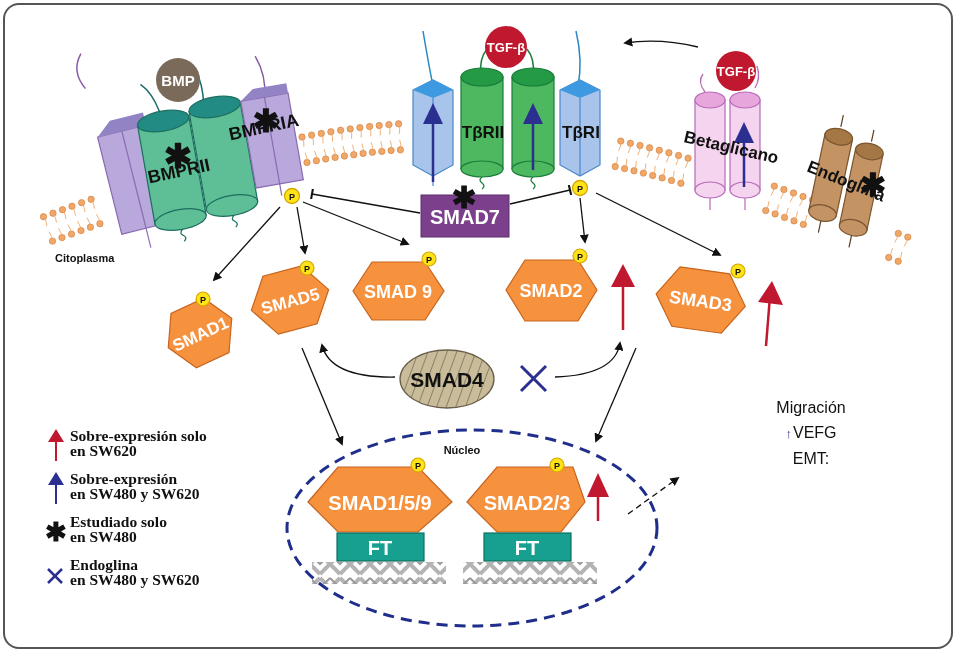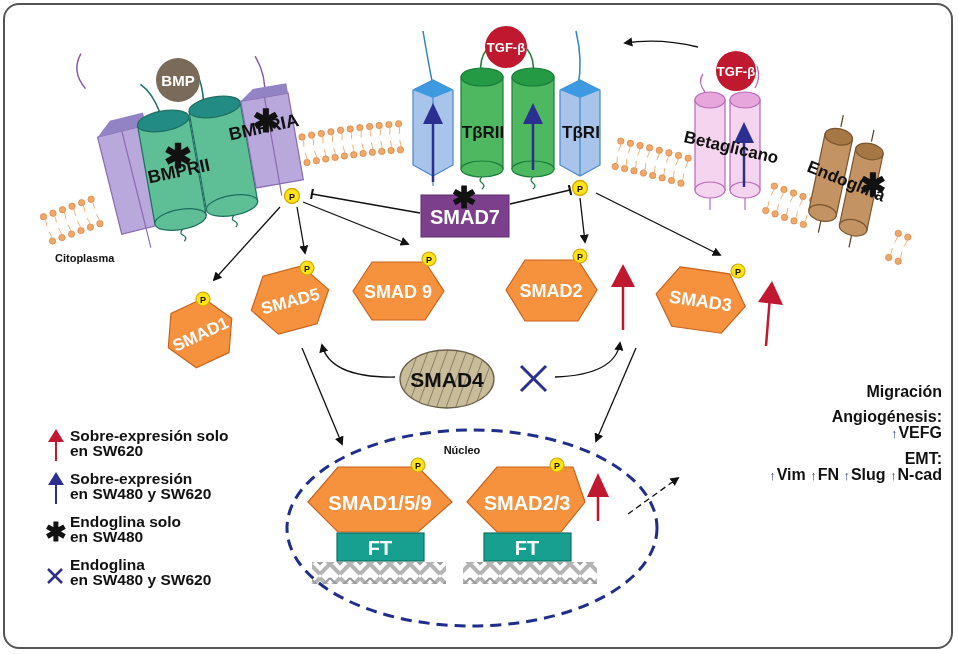--- a/index.html
+++ b/index.html
@@ -6,23 +6,23 @@
   body { width: 958px; height: 654px; position: relative; overflow: hidden;
          font-family: "Liberation Sans", sans-serif; }
   #frame { position: absolute; left: 3px; top: 3px; width: 950px; height: 646px;
            border: 2px solid #555; border-radius: 16px; box-sizing: border-box; background: #fff; }
   svg#diagram { position: absolute; left: 0; top: 0; }
   .lbl { font-family: "Liberation Sans", sans-serif; font-weight: bold; }
   .legend { position: absolute; left: 44px; top: 428px; width: 240px; }
   .legend-item { display: flex; align-items: flex-start; margin-bottom: 9px; }
   .legend-sym { width: 26px; height: 34px; flex: 0 0 26px; position: relative; }
   .legend-text { font-weight: bold; font-size: 15.5px; line-height: 15px; color: #111; }
-  .legend-text div { white-space: nowrap; }
-  .effects { position: absolute; left: 680px; top: 384px; width: 262px; text-align: right;
-             font-weight: bold; font-size: 16px; line-height: 16px; color: #111; }
+  .legend-text div { white-space: nowrap; font-family: Liberation Serif, serif; }
+  .effects { position: absolute; left: 680px; top: 400px; width: 262px; text-align: center;
+             font-weight: normal; font-size: 16px; line-height: 16px; color: #111; }
   .effects .blk { margin-bottom: 9px; }
   .up { color: #2b2f8f; font-size: 13px; margin-right: 1px; }
 </style>
 </head>
 <body>
 
 <div id="frame"></div>
 
 <svg id="diagram" width="958" height="654" viewBox="0 0 958 654" xmlns="http://www.w3.org/2000/svg">
   <defs>
@@ -423,21 +423,21 @@
         <div>en SW480 y SW620</div>
       </div>
   </div>
   <div class="legend-item">
     <div class="legend-sym">
       <svg width="26" height="34">
           <text x="12" y="27" font-size="26" font-weight="bold" text-anchor="middle" fill="#111">✱</text>
         </svg>
     </div>
     <div class="legend-text">
-        <div>Endoglina solo</div>
+        <div>Estudiado solo</div>
         <div>en SW480</div>
       </div>
   </div>
   <div class="legend-item">
     <div class="legend-sym">
       <svg width="26" height="34">
           <line x1="4" y1="12" x2="18" y2="26" stroke="#2b2f8f" stroke-width="2.5"></line>
           <line x1="18" y1="12" x2="4" y2="26" stroke="#2b2f8f" stroke-width="2.5"></line>
         </svg>
     </div>
@@ -446,25 +446,18 @@
         <div>en SW480 y SW620</div>
       </div>
   </div>
 </div>
 
 <div class="effects">
   <div class="blk">Migración</div>
   <div class="blk">
   </div>
   <div class="blk">
-    <div>Angiogénesis:</div>
     <div><span class="up">↑</span><span>VEFG</span></div>
   </div>
   <div class="blk">
     <div>EMT:</div>
-    <div>
-      <span class="up">↑</span><span>Vim</span>
-      <span class="up">↑</span><span>FN</span>
-      <span class="up">↑</span><span>Slug</span>
-      <span class="up">↑</span><span>N-cad</span>
-    </div>
   </div>
 </div>
 
 </body></html>

